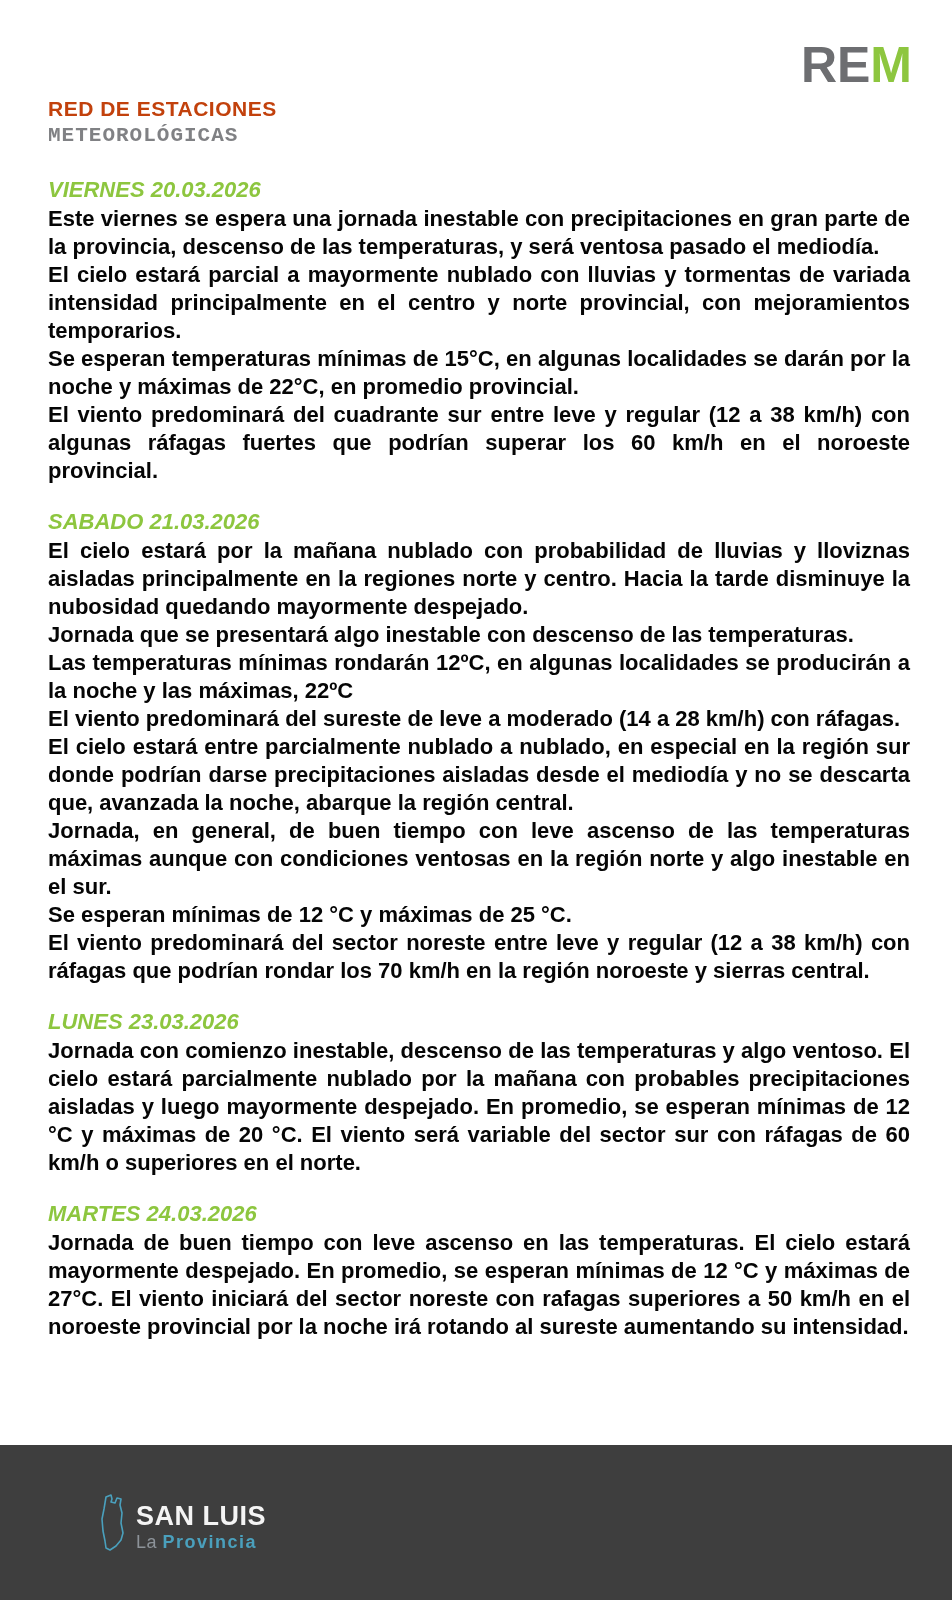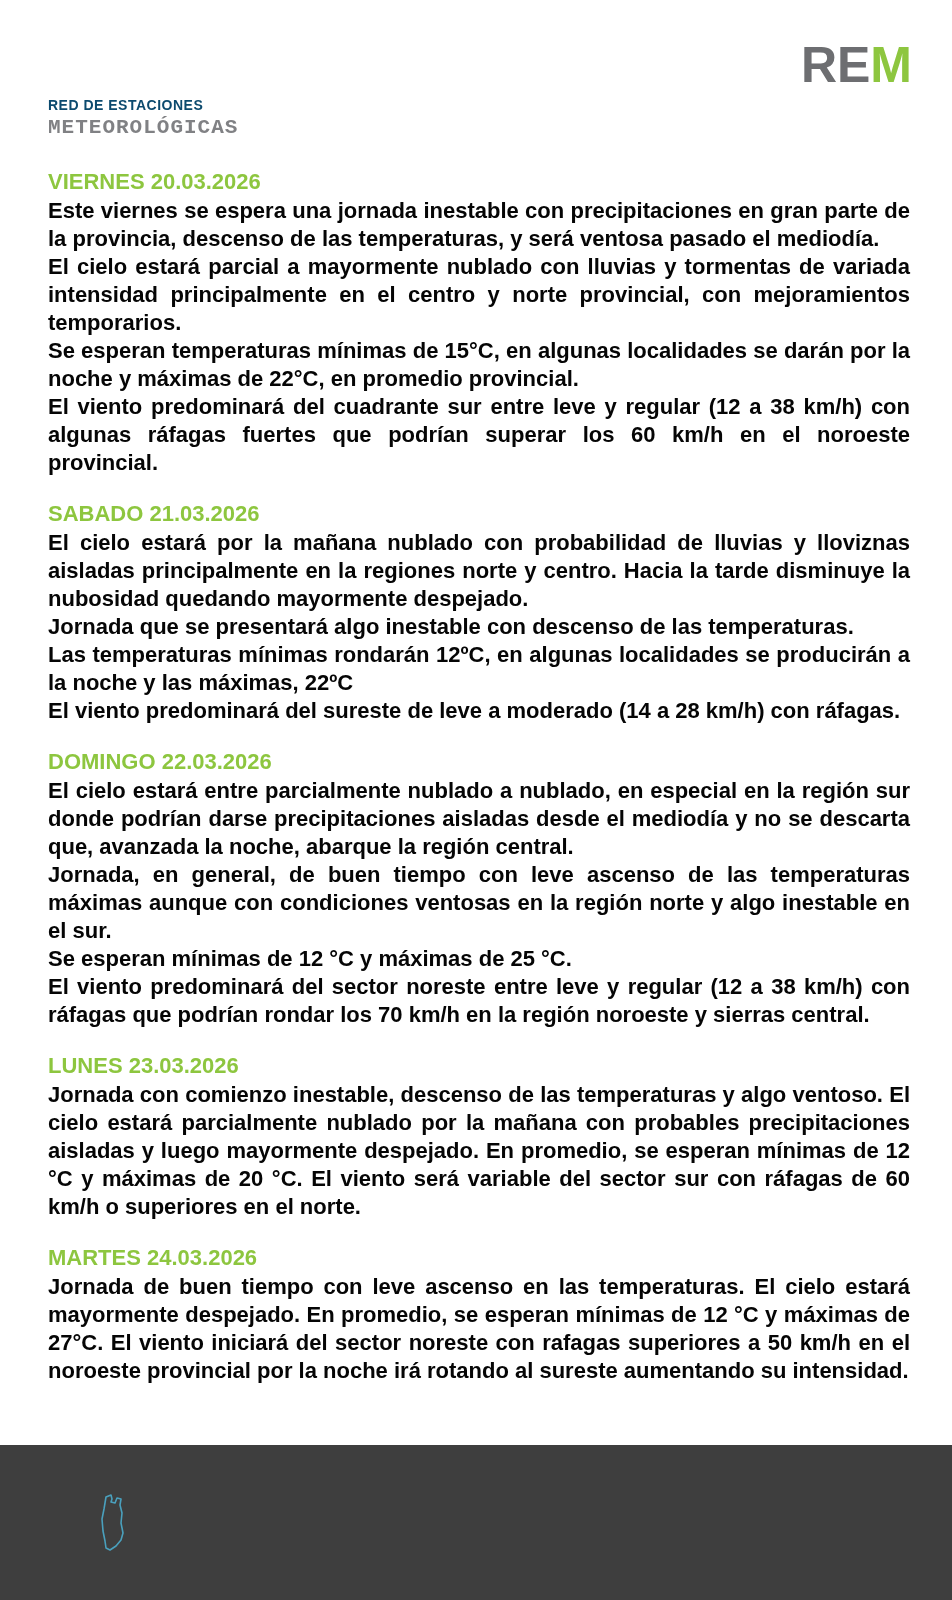--- a/index.html
+++ b/index.html
@@ -26,24 +26,24 @@
     font-size: 50px;
     font-weight: bold;
     line-height: 0.86;
     letter-spacing: 0px;
     color: #6d6e71;
     text-align: right;
   }
   .rem-word .rem-m { color: #8dc63f; }
   .rem-sub1 {
     margin-top: 10px;
-    font-size: 14px;
+    font-size: 21px;
     font-weight: bold;
     letter-spacing: 0.5px;
-    color: #0c4a6e;
+    color: #c2410c;
   }
   .rem-sub2 {
     margin-top: 3px;
     font-size: 21px;
     font-weight: bold;
     letter-spacing: 1px;
     color: #808184;
     font-family: Liberation Mono, monospace;
   }
   
@@ -51,20 +51,21 @@
     flex: 1 1 auto;
     padding: 0 42px 10px 48px;
     overflow: hidden;
   }
   .day-heading {
     margin: 24px 0 2px 0;
     font-size: 22px;
     font-weight: bold;
     color: #8dc63f;
     line-height: 26px;
+    font-style: italic;
   }
   .day-heading.first { margin-top: 30px; }
   .forecast-paragraph {
     margin: 0;
     font-size: 22px;
     font-weight: bold;
     color: #050505;
     line-height: 28px;
     text-align: justify;
   }
@@ -125,21 +126,20 @@
 
     <section>
       <h2 class="day-heading">SABADO 21.03.2026</h2>
       <p class="forecast-paragraph">El cielo estará por la mañana nublado con probabilidad de lluvias y lloviznas aisladas principalmente en la regiones norte y centro. Hacia la tarde disminuye la nubosidad quedando mayormente despejado.</p>
       <p class="forecast-paragraph">Jornada que se presentará algo inestable con descenso de las temperaturas.</p>
       <p class="forecast-paragraph">Las temperaturas mínimas rondarán 12ºC, en algunas localidades se producirán a la noche y las máximas, 22ºC</p>
       <p class="forecast-paragraph">El viento predominará del sureste de leve a moderado (14 a 28 km/h) con ráfagas.</p>
     </section>
 
     <section>
-      <h2 class="day-heading">DOMINGO 22.03.2026</h2>
       <p class="forecast-paragraph">El cielo estará entre parcialmente nublado a nublado, en especial en la región sur donde podrían darse precipitaciones aisladas desde el mediodía y no se descarta que, avanzada la noche, abarque la región central.</p>
       <p class="forecast-paragraph">Jornada, en general, de buen tiempo con leve ascenso de las temperaturas máximas aunque con condiciones ventosas en la región norte y algo inestable en el sur.</p>
       <p class="forecast-paragraph">Se esperan mínimas de 12 °C y máximas de 25 °C.</p>
       <p class="forecast-paragraph">El viento predominará del sector noreste entre leve y regular (12 a 38 km/h) con ráfagas que podrían rondar los 70 km/h en la región noroeste y sierras central.</p>
     </section>
 
     <section>
       <h2 class="day-heading">LUNES 23.03.2026</h2>
       <p class="forecast-paragraph">Jornada con comienzo inestable, descenso de las temperaturas y algo ventoso. El cielo estará parcialmente nublado por la mañana con probables precipitaciones aisladas y luego mayormente despejado. En promedio, se esperan mínimas de 12 °C y máximas de 20 °C. El viento será variable del sector sur con ráfagas de 60 km/h o superiores en el norte.</p>
     </section>
@@ -149,16 +149,23 @@
       <p class="forecast-paragraph">Jornada de buen tiempo con leve ascenso en las temperaturas. El cielo estará mayormente despejado. En promedio, se esperan mínimas de 12 °C y máximas de 27°C. El viento iniciará del sector noreste con rafagas superiores a 50 km/h en el noroeste provincial por la noche irá rotando al sureste aumentando su intensidad.</p>
     </section>
 
   </main>
 
   <footer class="footer">
     <div class="sl-logo">
       <svg class="sl-map" width="34" height="60" viewBox="0 0 34 60" aria-hidden="true">
         <path d="M11 4 L16 2 L17 6 L16 9 L20 10 L22 5 L26 6 L25 12 L27 20 L26 30 L28 40 L26 47 L21 53 L15 57 L11 55 L10 48 L8 38 L7 26 L9 16 L10 10 Z" fill="none" stroke="#4aa0bd" stroke-width="1.6" stroke-linejoin="round"></path>
       </svg>
+      <div class="sl-text">
+        <div class="sl-brand">SAN LUIS</div>
+        <div class="sl-tagline">
+          <span class="la">La</span>
+          <span class="prov">Provincia</span>
+        </div>
+      </div>
     </div>
   </footer>
 
 </div>
 
 </body></html>

